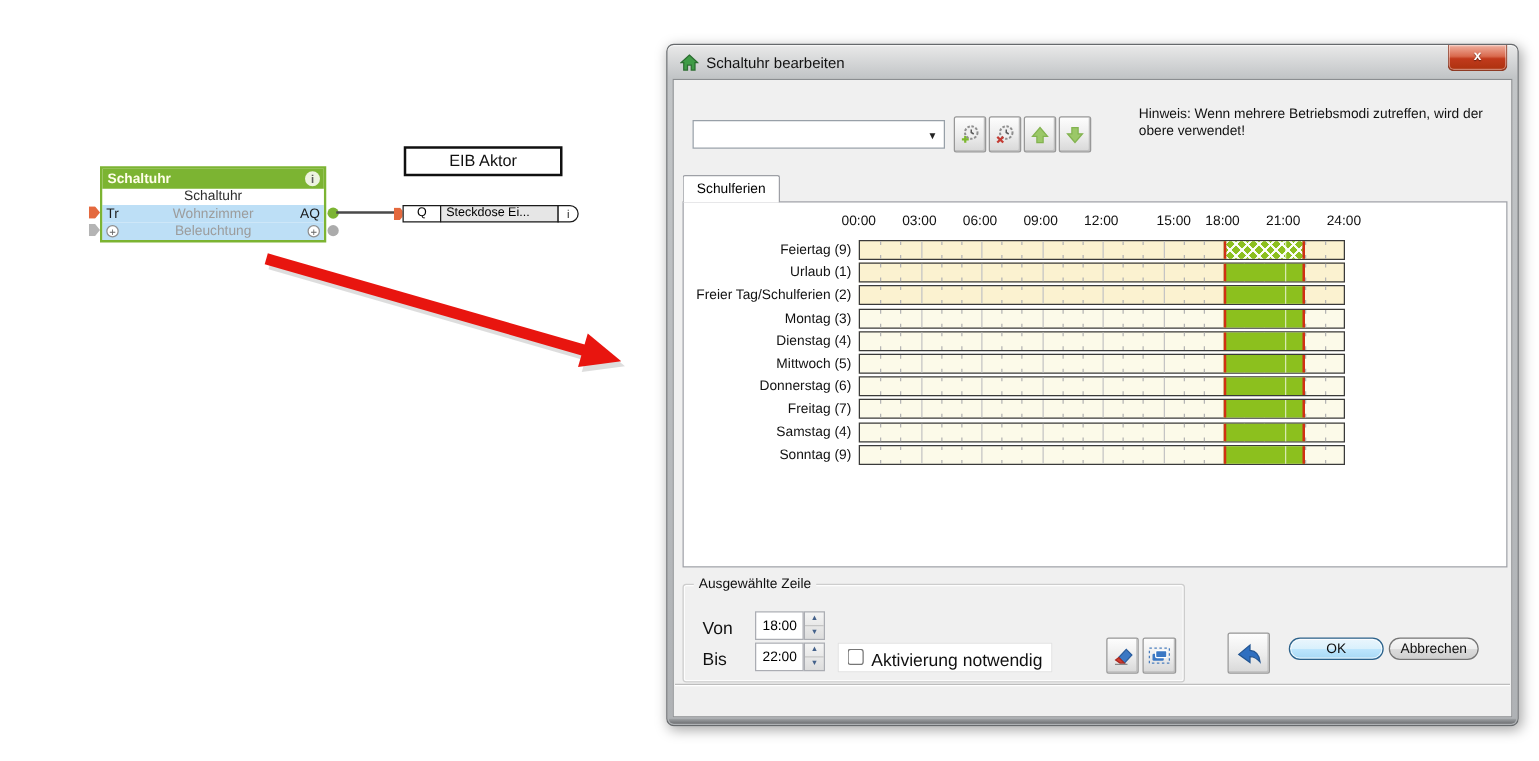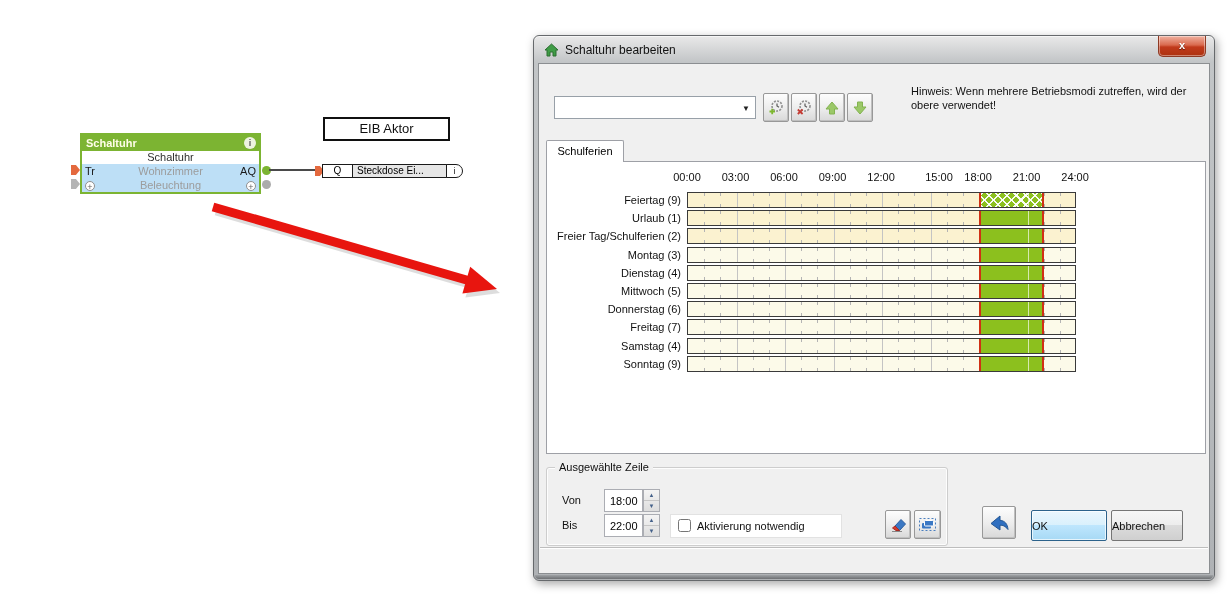--- a/index.html
+++ b/index.html
@@ -61,34 +61,34 @@
   .gl{position:absolute;top:0;bottom:0;width:1px;background:#C4C4C4;}
   .tk{position:absolute;width:1px;height:3px;background:#B4B4B4;}
   .tk-top{top:0;} .tk-bot{bottom:0;}
   .seg{position:absolute;top:0;bottom:0;background:#8CC01E;border-left:2px solid #D03014;border-right:2px solid #D03014;box-sizing:border-box;}
   .seg-line{position:absolute;top:0;bottom:0;width:1px;background:rgba(255,255,255,0.65);}
   .seg.selected{background-image:
     repeating-linear-gradient(45deg, rgba(255,255,255,0.95) 0px, rgba(255,255,255,0.95) 1.5px, transparent 1.5px, transparent 6.5px),
     repeating-linear-gradient(135deg, rgba(255,255,255,0.95) 0px, rgba(255,255,255,0.95) 1.5px, transparent 1.5px, transparent 6.5px);}
 
   #group-selrow{left:12px;top:431px;width:400px;height:77px;}
-  .small-label{position:absolute;font-size:11px;color:#111;white-space:nowrap;}
+  .small-label{position:absolute;font-size:14px;color:#111;white-space:nowrap;}
   .time-input{position:absolute;width:39px;height:23px;border:1px solid #ABADB3;box-sizing:border-box;font-size:11px;font-family:"Liberation Sans",sans-serif;padding:0 0 0 5px;background:#fff;}
   .spinner{position:absolute;width:17px;height:23px;border:1px solid #ABADB3;box-sizing:border-box;background:linear-gradient(#F4F4F4,#DDDDDD);}
   .spin-half{position:absolute;left:0;right:0;height:50%;font-size:6px;color:#44618A;text-align:center;line-height:10px;border:none;background:transparent;padding:0;}
   .spin-up{top:0;border-bottom:1px solid #C6C6C6;}
   .spin-down{bottom:0;}
   #white-strip{position:absolute;left:123px;top:46px;width:172px;height:24px;background:#fff;border:1px solid #E2E2E2;box-sizing:border-box;}
   #cb-activation{position:absolute;left:131px;top:51px;width:13px;height:13px;margin:0;}
   #cb-activation-label{left:150px;top:52px;}
   #btn-erase{left:338px;top:42px;}
   #btn-clone{left:367px;top:42px;width:27px;}
 
   #btn-back{left:448px;top:470px;width:34px;height:33px;}
-  .push-btn{position:absolute;height:31px;font-size:11px;font-family:"Liberation Sans",sans-serif;color:#101010;text-align:left;border-radius:2px;box-sizing:border-box;padding:0;}
+  .push-btn{position:absolute;height:18px;font-size:11px;font-family:"Liberation Sans",sans-serif;color:#101010;text-align:center;border-radius:12px;box-sizing:border-box;padding:0;}
   #btn-ok{left:497px;top:474px;width:76px;border:1px solid #2C628B;background:linear-gradient(#EAF6FD,#D9F0FC 50%,#BEE6FD 50%,#A7D9F5);box-shadow:inset 0 0 0 1px rgba(255,255,255,0.7);}
   #btn-cancel{left:577px;top:474px;width:72px;border:1px solid #757575;background:linear-gradient(#F6F6F6,#EDEDED 50%,#DCDCDC 50%,#CFCFCF);}
 
   #status-sep{position:absolute;left:6px;right:6px;top:511px;border-top:1px solid #BDBDBD;box-shadow:0 1px 0 #FFFFFF;}
   #status-hint{position:absolute;left:14px;top:516px;font-size:11px;color:#111;white-space:nowrap;}
 </style>
 </head>
 <body>
 
 <div class="abs" id="block">

